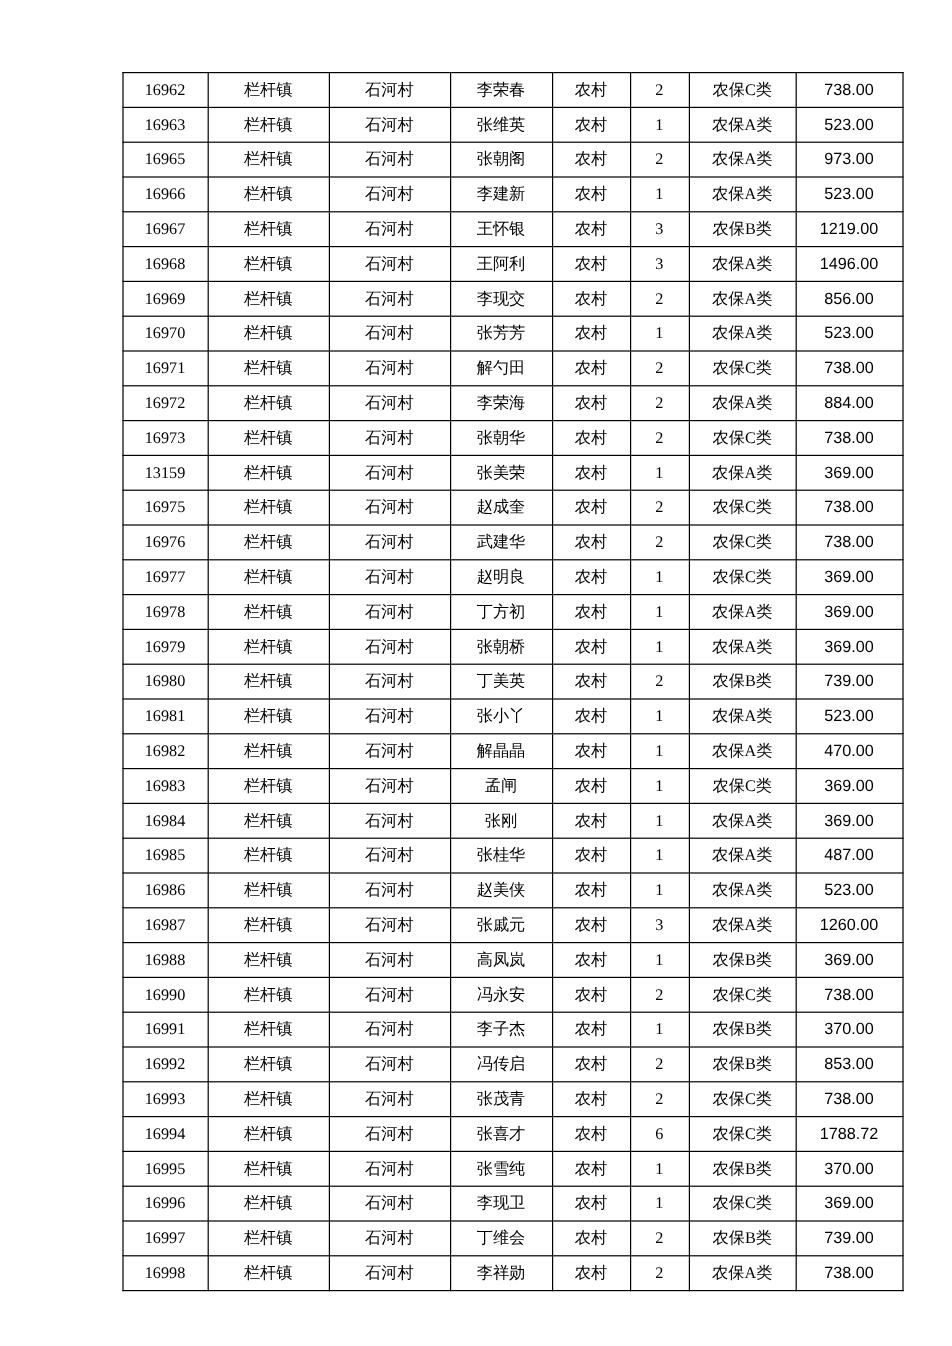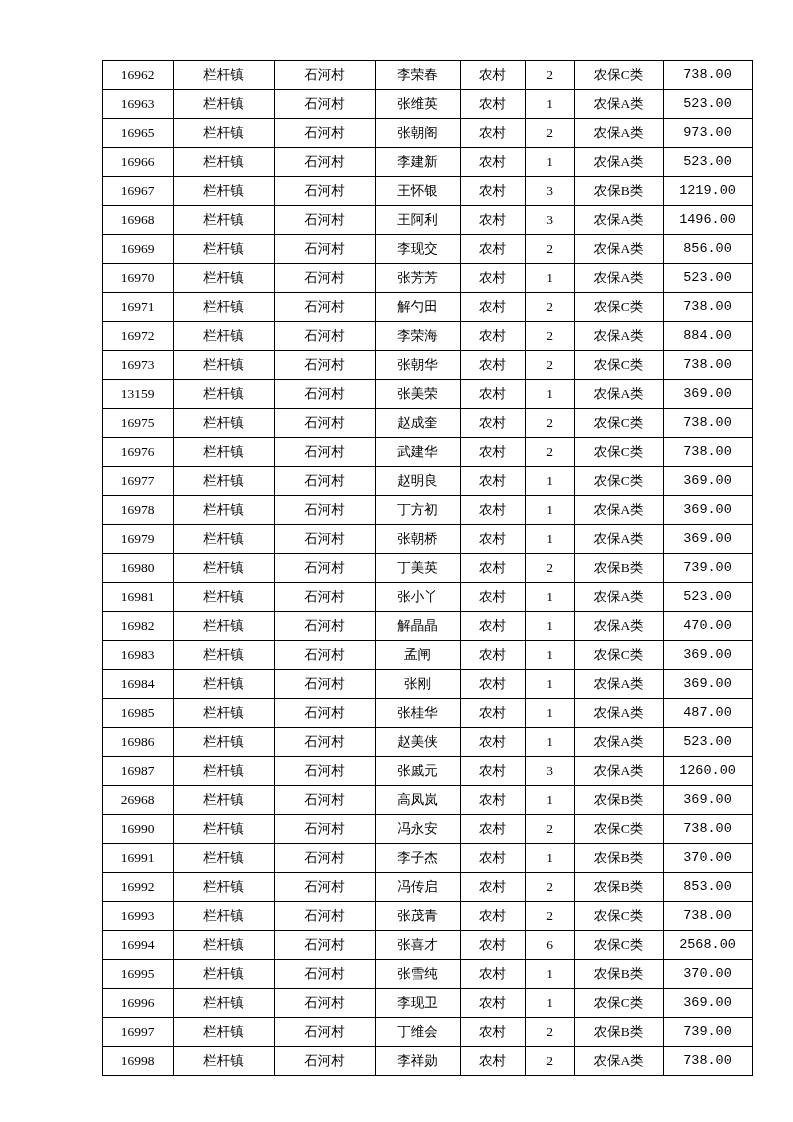--- a/index.html
+++ b/index.html
@@ -40,21 +40,21 @@
     white-space: nowrap;
     overflow: hidden;
   }
   td.c-id      { width: 66px; font-family: "Liberation Serif", serif; }
   td.c-town    { width: 96px; margin-left: 12px; }
   td.c-village { width: 96px; }
   td.c-name    { width: 80px; }
   td.c-type    { width: 60px; }
   td.c-count   { width: 44px; font-family: "Liberation Serif", serif; }
   td.c-cat     { width: 84px; margin-left: 36px; }
-  td.c-amount  { width: 84px; font-family: Liberation Mono, monospace; }
+  td.c-amount  { width: 84px; font-family: Liberation Sans, sans-serif; }
 </style>
 </head>
 <body>
 
 <div class="page">
   <div class="table-wrap">
     <table class="data">
       <tbody id="table-body">
           <tr>
             <td class="c-id">16962</td>
@@ -300,21 +300,21 @@
             <td class="c-id">16987</td>
             <td class="c-town">栏杆镇</td>
             <td class="c-village">石河村</td>
             <td class="c-name">张戚元</td>
             <td class="c-type">农村</td>
             <td class="c-count">3</td>
             <td class="c-cat">农保A类</td>
             <td class="c-amount">1260.00</td>
           </tr>
           <tr>
-            <td class="c-id">26968</td>
+            <td class="c-id">16988</td>
             <td class="c-town">栏杆镇</td>
             <td class="c-village">石河村</td>
             <td class="c-name">高凤岚</td>
             <td class="c-type">农村</td>
             <td class="c-count">1</td>
             <td class="c-cat">农保B类</td>
             <td class="c-amount">369.00</td>
           </tr>
           <tr>
             <td class="c-id">16990</td>
@@ -357,21 +357,21 @@
             <td class="c-amount">738.00</td>
           </tr>
           <tr>
             <td class="c-id">16994</td>
             <td class="c-town">栏杆镇</td>
             <td class="c-village">石河村</td>
             <td class="c-name">张喜才</td>
             <td class="c-type">农村</td>
             <td class="c-count">6</td>
             <td class="c-cat">农保C类</td>
-            <td class="c-amount">2568.00</td>
+            <td class="c-amount">1788.72</td>
           </tr>
           <tr>
             <td class="c-id">16995</td>
             <td class="c-town">栏杆镇</td>
             <td class="c-village">石河村</td>
             <td class="c-name">张雪纯</td>
             <td class="c-type">农村</td>
             <td class="c-count">1</td>
             <td class="c-cat">农保B类</td>
             <td class="c-amount">370.00</td>

